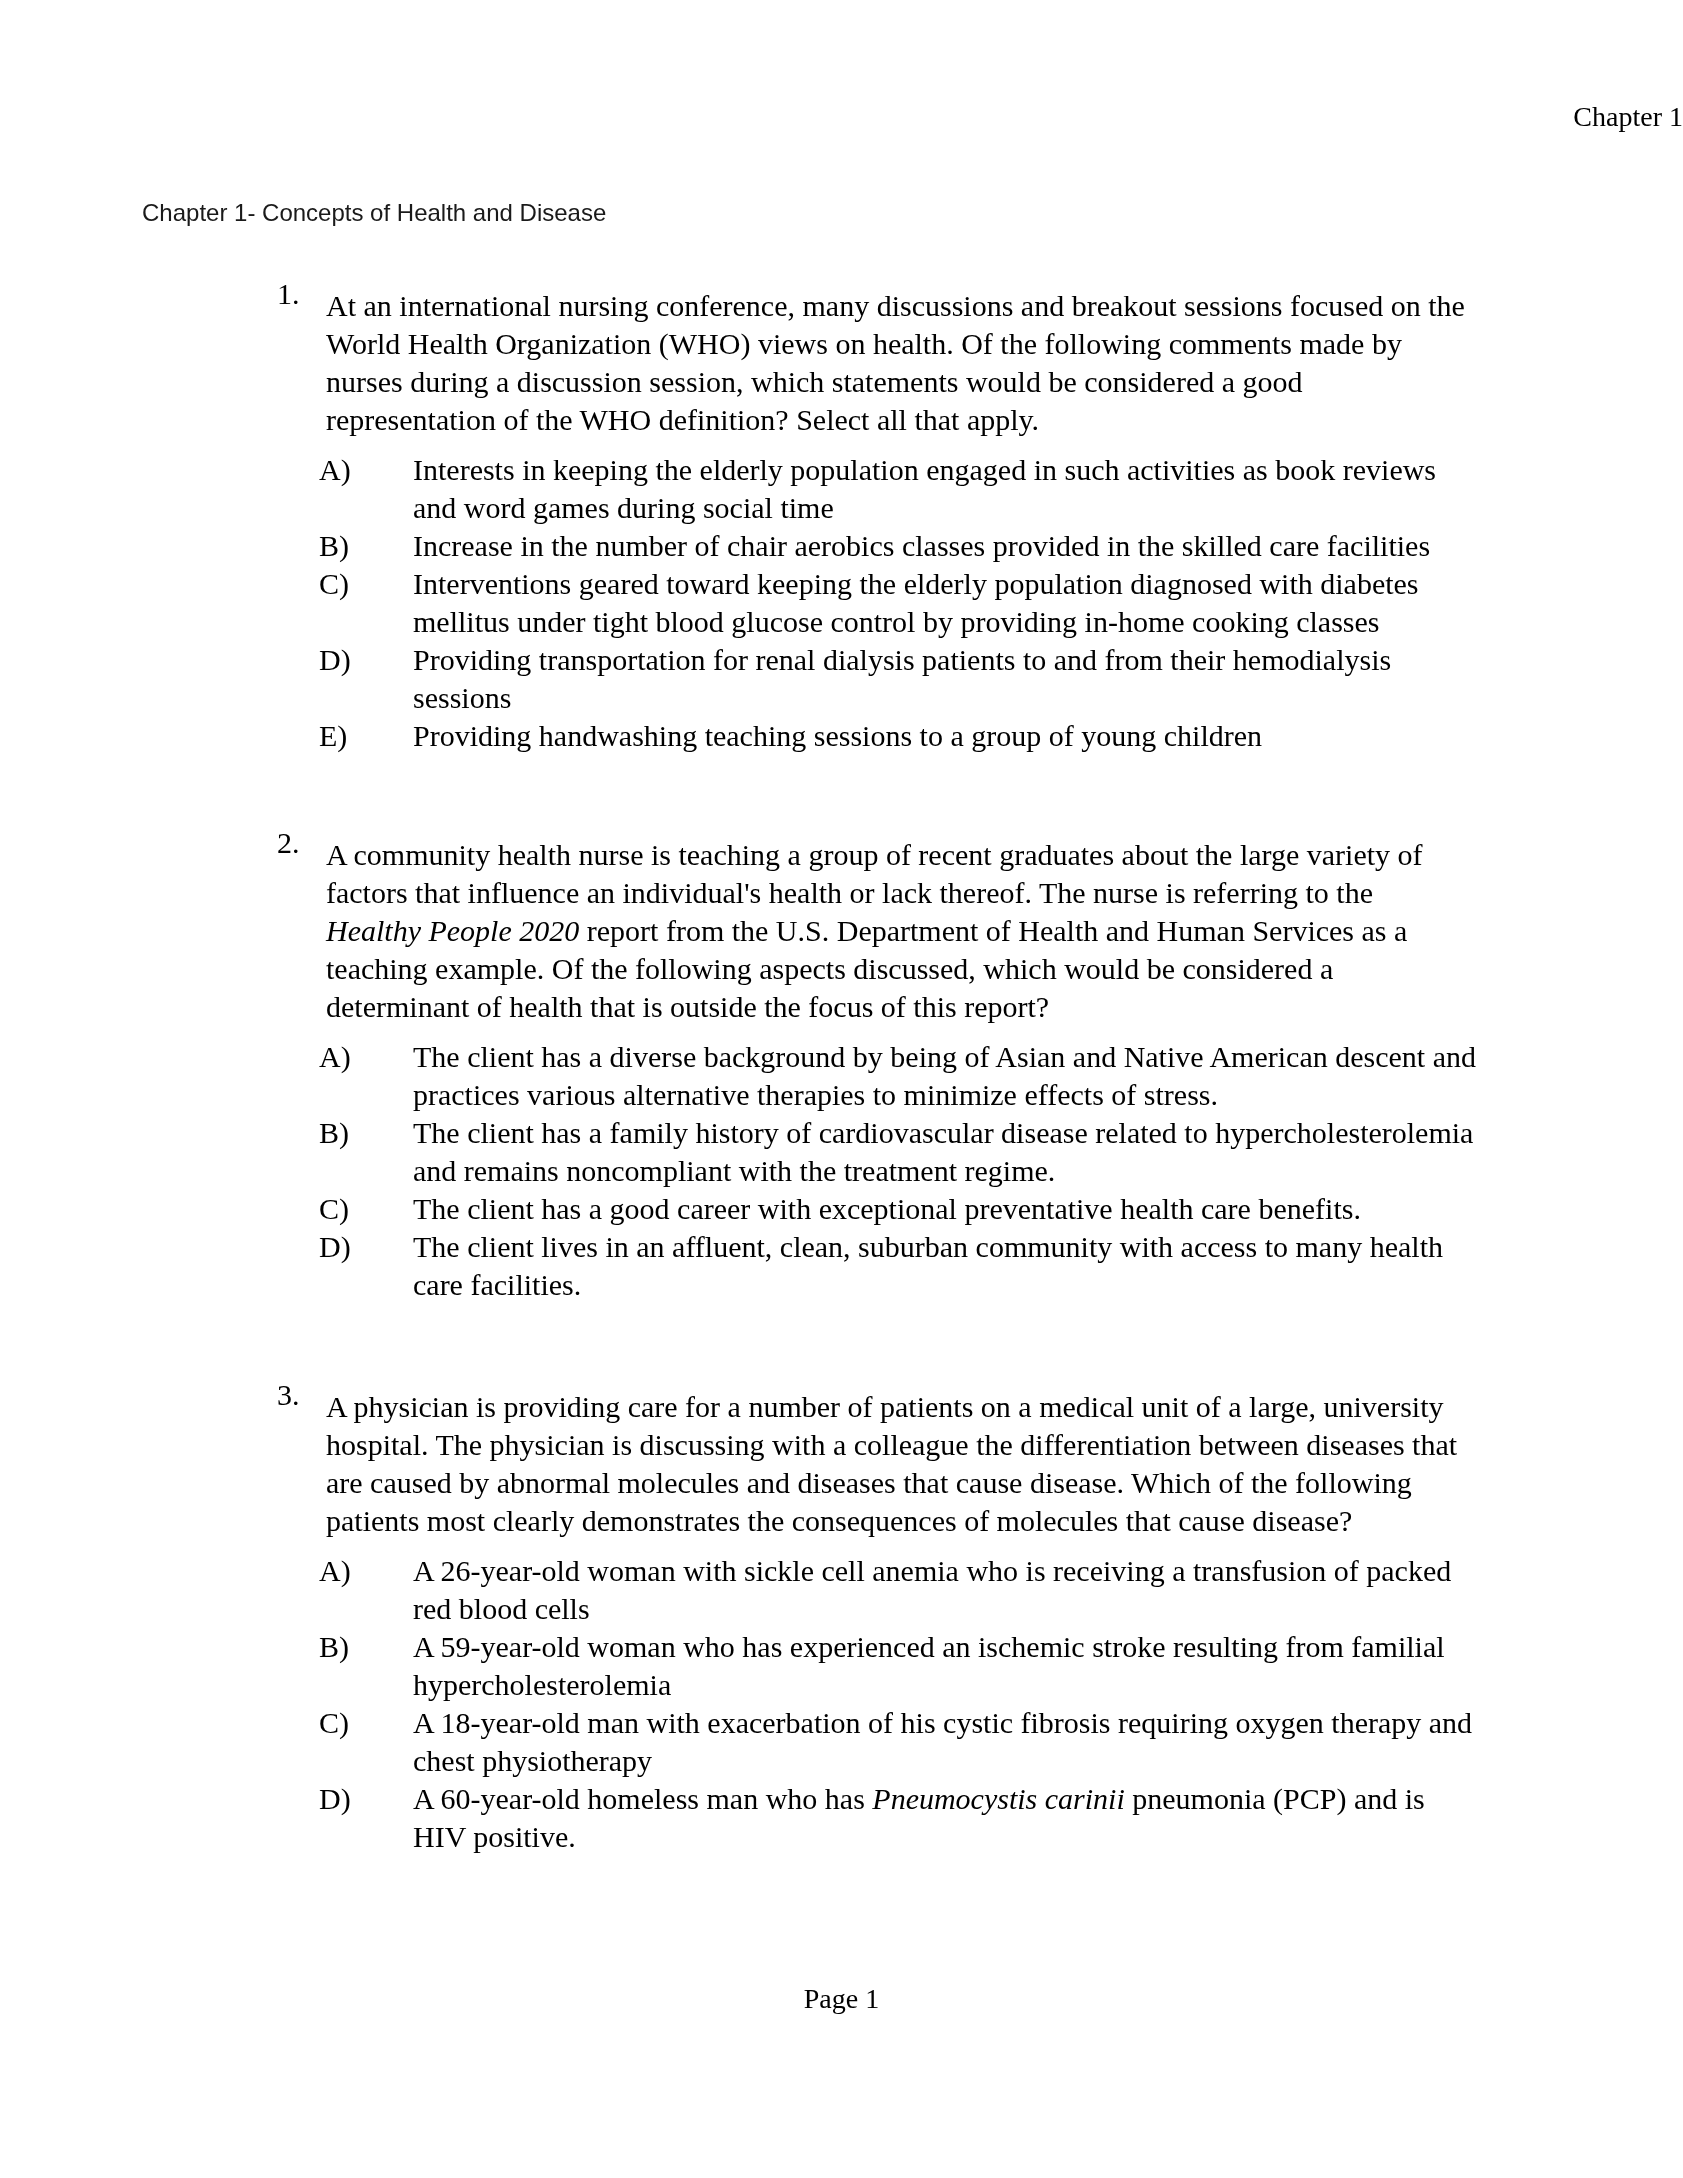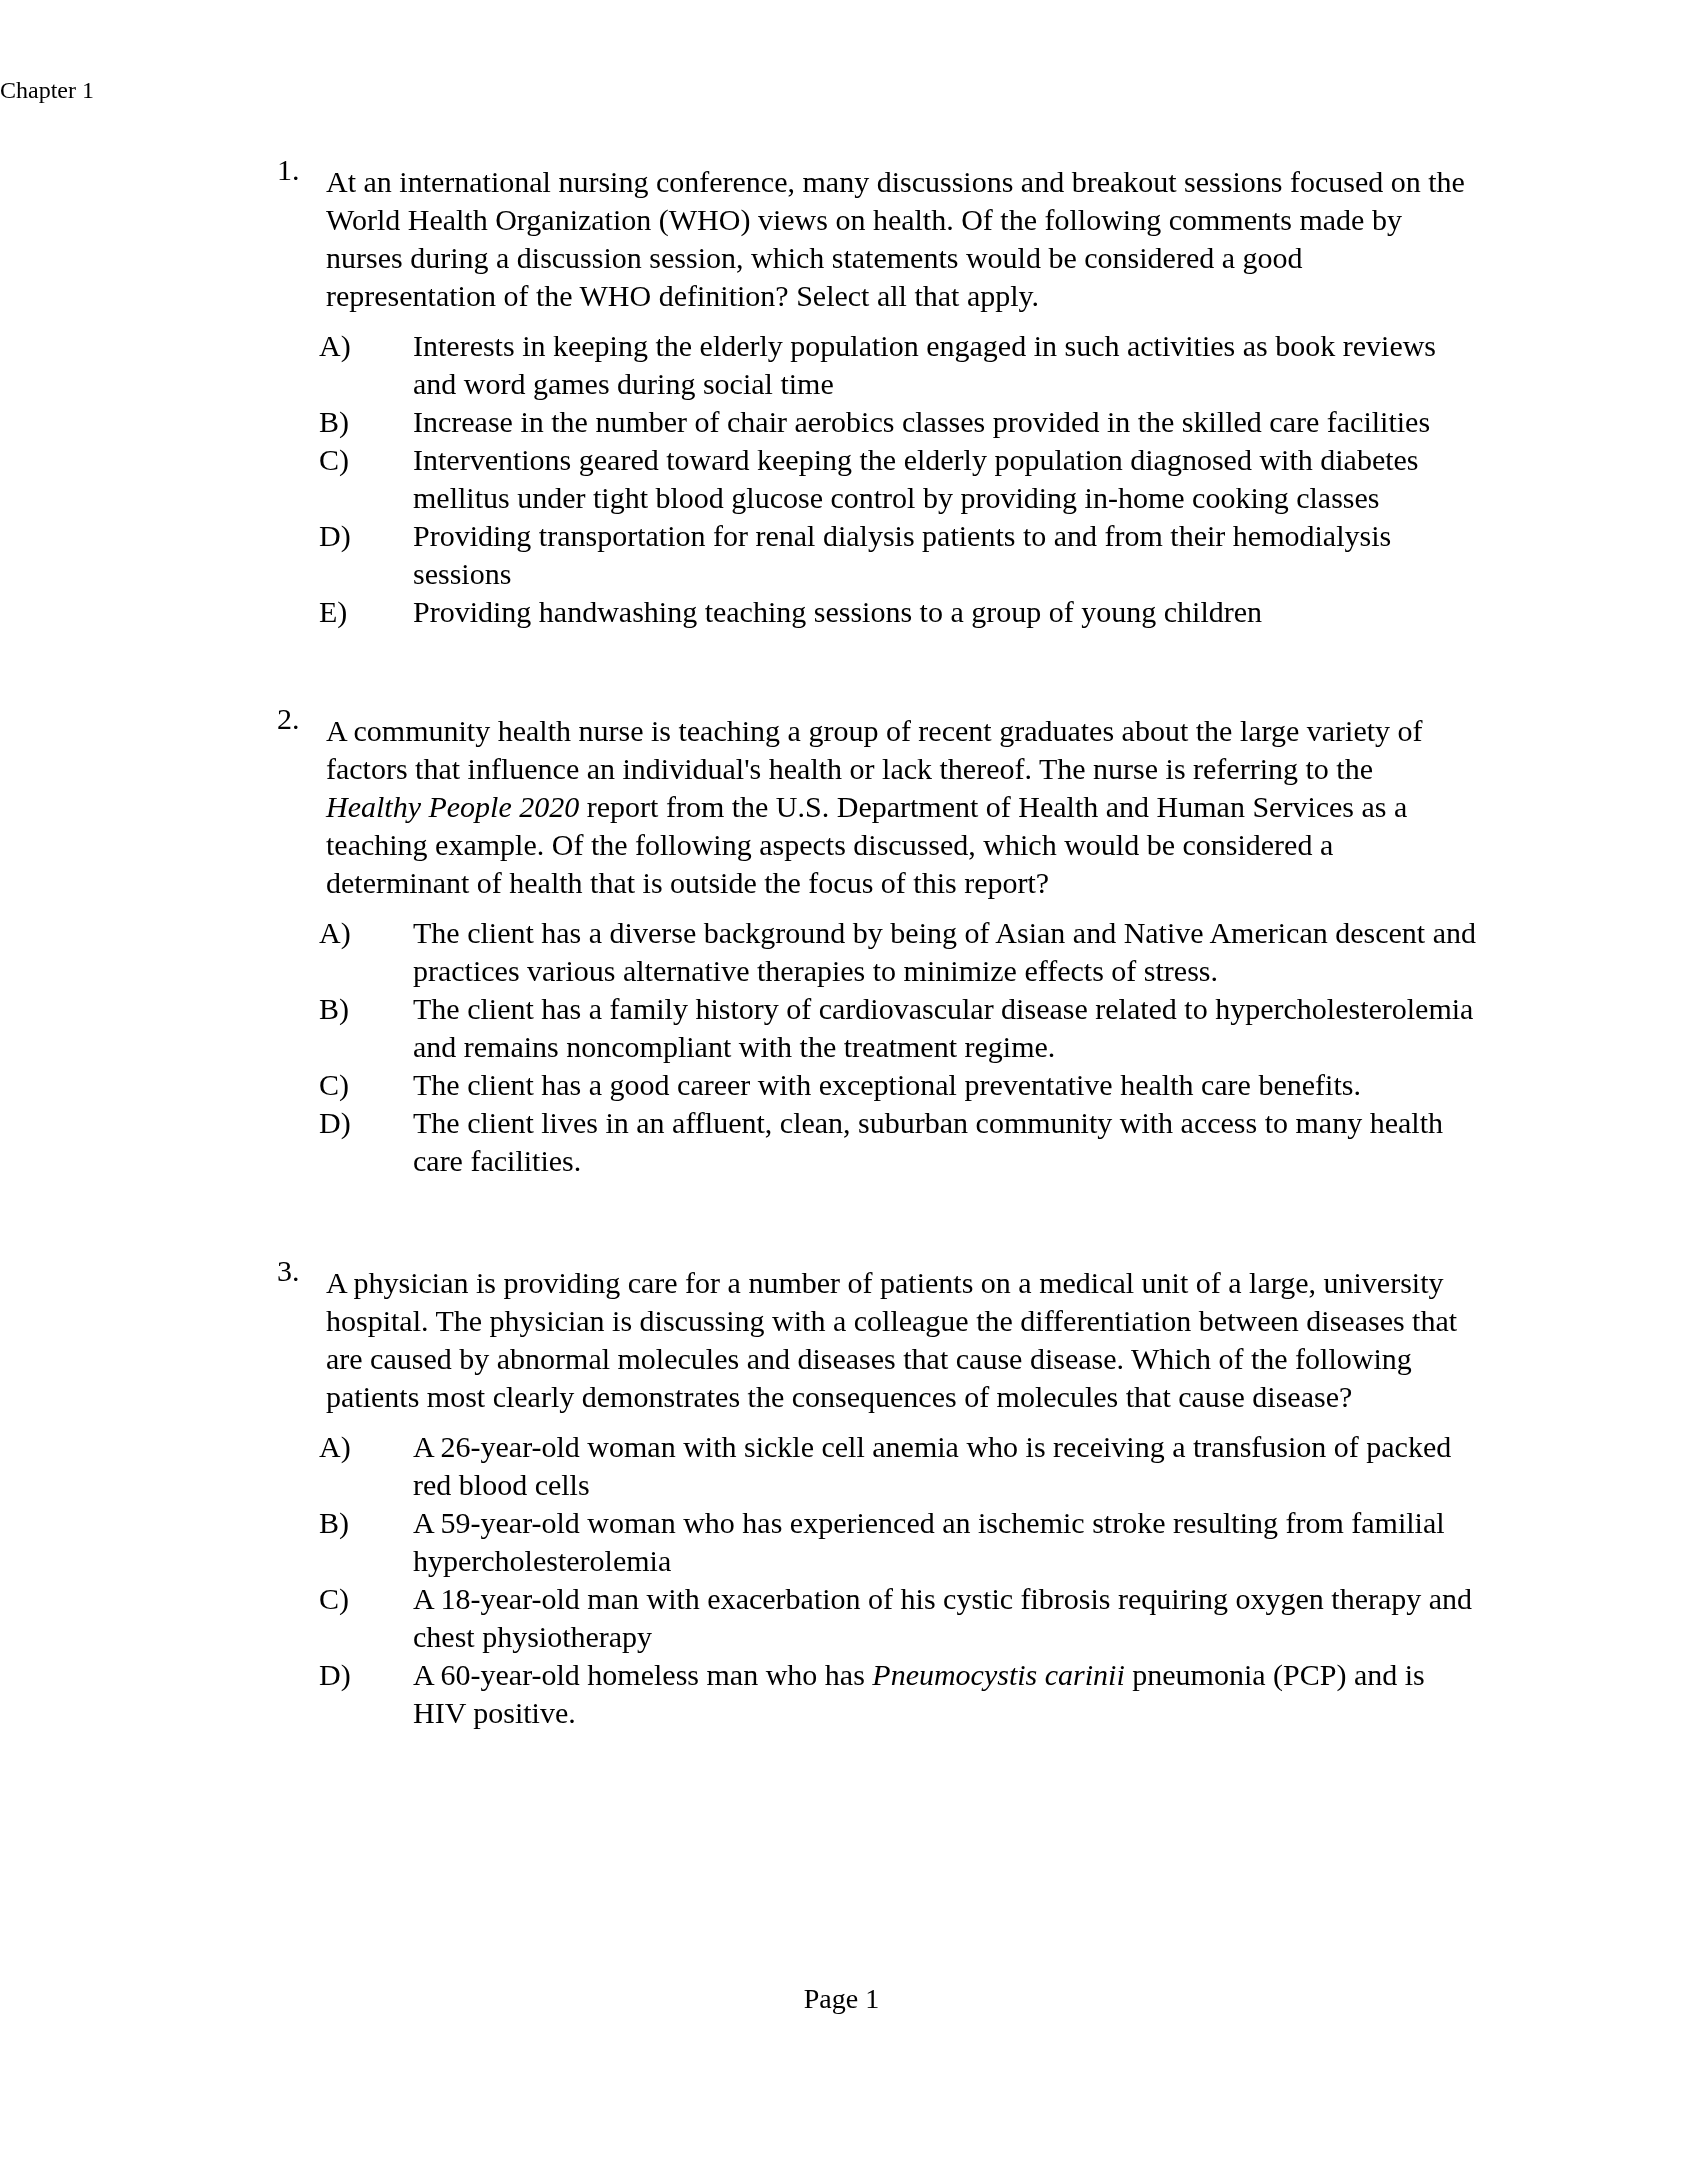--- a/index.html
+++ b/index.html
@@ -7,23 +7,23 @@
   .page {
     position: relative;
     width: 1683px;
     height: 2178px;
     background: #ffffff;
     color: #000000;
     font-family: "Liberation Serif", serif;
     overflow: hidden;
   }
   .running-head {
-    padding-top: 75px;
-    text-align: left;
-    font-size: 24px;
+    padding-top: 102px;
+    text-align: right;
+    font-size: 28px;
     line-height: 30px;
   }
   .section-title {
     margin: 65px 0 0 142px;
     font-family: "Liberation Sans", sans-serif;
     font-size: 24px;
     line-height: 32px;
     color: #1a1a1a;
   }
   .questions { margin-top: 46px; }
@@ -54,20 +54,21 @@
     line-height: 30px;
   }
 </style>
 </head>
 <body>
 
 <div class="page">
 
   <div class="running-head">Chapter 1</div>
 
+  <div class="section-title">Chapter 1- Concepts of Health and Disease</div>
 
   <div class="questions">
 
     <div class="question q1">
       <div class="qnum">1.</div>
       <div class="qcontent">
         <p class="qbody">At an international nursing conference, many discussions and breakout sessions focused on the World Health Organization (WHO) views on health. Of the following comments made by nurses during a discussion session, which statements would be considered a good representation of the WHO definition? Select all that apply.</p>
         <div class="options">
           <div class="option">
             <span class="opt-letter">A)</span>

